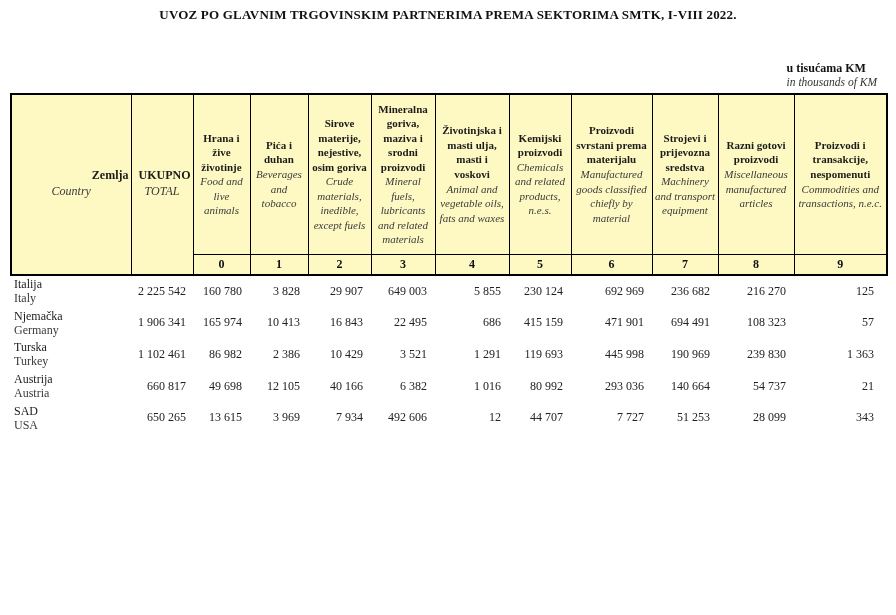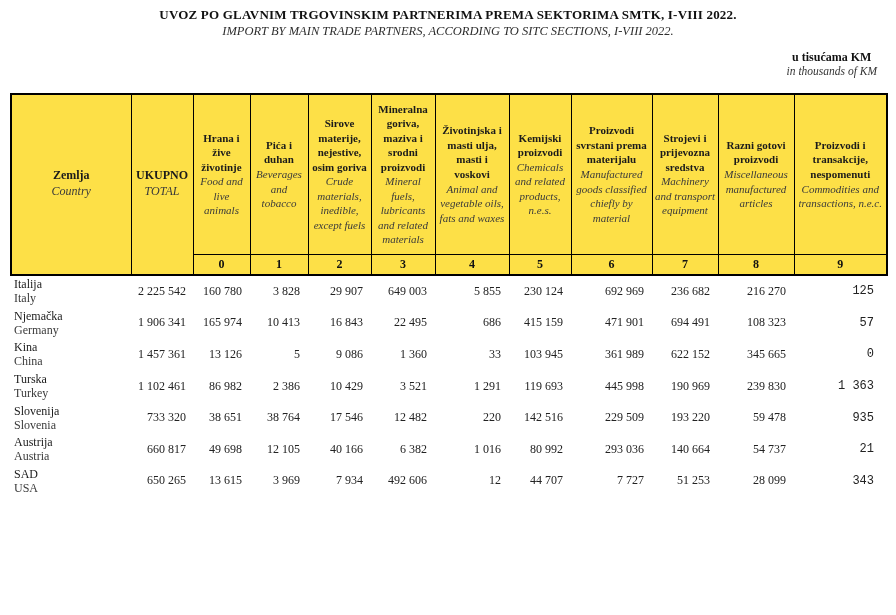--- a/index.html
+++ b/index.html
@@ -5,54 +5,53 @@
   * { margin:0; padding:0; box-sizing:border-box; }
   html,body { background:#ffffff; }
   body { font-family:"Liberation Serif", serif; }
   .page {
     position:relative; width:896px; height:615px; background:#fff; overflow:hidden;
     color:#1d1d1d;
   }
   .title-block { position:absolute; top:7px; left:0; width:100%; text-align:center; }
   .title { font-size:13px; font-weight:bold; letter-spacing:.2px; color:#111; line-height:16px; }
   .subtitle { font-size:12.5px; font-style:italic; color:#2e2e2e; line-height:15px; margin-top:1px; }
-  .unit-note { position:absolute; top:50px; right:19px; text-align:center; }
+  .unit-note { position:absolute; top:61px; right:19px; text-align:left; }
   .unit-hr { font-size:12px; font-weight:bold; color:#111; line-height:14px; }
   .unit-en { font-size:11.5px; font-style:italic; color:#333; line-height:14px; }
 
   .table-wrap { position:absolute; left:10px; top:93px; width:876px; }
   table { border-collapse:collapse; table-layout:fixed; width:876px; }
 
   
   table.hdr { border:2px solid #000; }
-  table.hdr th { border:1px solid #000; text-align:center; vertical-align:middle; padding:2px 2px; font-weight:normal; background:#fde047; }
+  table.hdr th { border:1px solid #000; text-align:center; vertical-align:middle; padding:2px 2px; font-weight:normal; background:#fef9c3; }
   table.hdr .hr { font-size:11px; font-weight:bold; line-height:1.32; color:#1b1b1b; }
   table.hdr .en { font-size:11px; font-style:italic; line-height:1.32; color:#3a3a3a; }
-  table.hdr th.country-h .hr, table.hdr th.total-h .hr { font-size:12px; }
+  table.hdr th.country-h .hr, table.hdr th.total-h .hr { font-size:12px;text-align:right; }
   table.hdr th.country-h .en, table.hdr th.total-h .en { font-size:12px; }
   table.hdr tr.desc-row th { height:160px; }
   table.hdr th.code { height:20px; font-size:12px; font-weight:bold; color:#111; }
 
   
   table.bdy td { height:31.6px; vertical-align:middle; font-size:12px; color:#222; }
   table.bdy td.num { text-align:right; padding-right:7px; white-space:nowrap; }
   table.bdy td.total { padding-right:6px; }
-  table.bdy td.last { padding-right:12px;font-family:Liberation Mono, monospace; }
+  table.bdy td.last { padding-right:12px; }
   table.bdy td.country { text-align:left; padding-left:4px; }
   table.bdy .hr { font-size:12px; line-height:14px; color:#1b1b1b; }
   table.bdy .en { font-size:12px; line-height:14px; color:#3a3a3a; }
 </style>
 </head>
 <body>
 
 <div class="page">
 
   <div class="title-block">
     <div class="title">UVOZ PO GLAVNIM TRGOVINSKIM PARTNERIMA PREMA SEKTORIMA SMTK, I-VIII 2022.</div>
-    <div class="subtitle">IMPORT BY MAIN TRADE PARTNERS, ACCORDING TO SITC SECTIONS, I-VIII 2022.</div>
   </div>
 
   <div class="unit-note">
     <div class="unit-hr">u tisućama KM</div>
     <div class="unit-en">in thousands of KM</div>
   </div>
 
   <div class="table-wrap">
     <table class="hdr">
       <colgroup>
@@ -180,71 +179,37 @@
             <td class="num">22 495</td>
             <td class="num">686</td>
             <td class="num">415 159</td>
             <td class="num">471 901</td>
             <td class="num">694 491</td>
             <td class="num">108 323</td>
             <td class="num last">57</td>
           </tr>
           <tr>
             <td class="country">
-              <div class="hr">Kina</div>
-              <div class="en">China</div>
-            </td>
-            <td class="num total">1 457 361</td>
-            <td class="num">13 126</td>
-            <td class="num">5</td>
-            <td class="num">9 086</td>
-            <td class="num">1 360</td>
-            <td class="num">33</td>
-            <td class="num">103 945</td>
-            <td class="num">361 989</td>
-            <td class="num">622 152</td>
-            <td class="num">345 665</td>
-            <td class="num last">0</td>
-          </tr>
-          <tr>
-            <td class="country">
               <div class="hr">Turska</div>
               <div class="en">Turkey</div>
             </td>
             <td class="num total">1 102 461</td>
             <td class="num">86 982</td>
             <td class="num">2 386</td>
             <td class="num">10 429</td>
             <td class="num">3 521</td>
             <td class="num">1 291</td>
             <td class="num">119 693</td>
             <td class="num">445 998</td>
             <td class="num">190 969</td>
             <td class="num">239 830</td>
             <td class="num last">1 363</td>
           </tr>
           <tr>
             <td class="country">
-              <div class="hr">Slovenija</div>
-              <div class="en">Slovenia</div>
-            </td>
-            <td class="num total">733 320</td>
-            <td class="num">38 651</td>
-            <td class="num">38 764</td>
-            <td class="num">17 546</td>
-            <td class="num">12 482</td>
-            <td class="num">220</td>
-            <td class="num">142 516</td>
-            <td class="num">229 509</td>
-            <td class="num">193 220</td>
-            <td class="num">59 478</td>
-            <td class="num last">935</td>
-          </tr>
-          <tr>
-            <td class="country">
               <div class="hr">Austrija</div>
               <div class="en">Austria</div>
             </td>
             <td class="num total">660 817</td>
             <td class="num">49 698</td>
             <td class="num">12 105</td>
             <td class="num">40 166</td>
             <td class="num">6 382</td>
             <td class="num">1 016</td>
             <td class="num">80 992</td>

